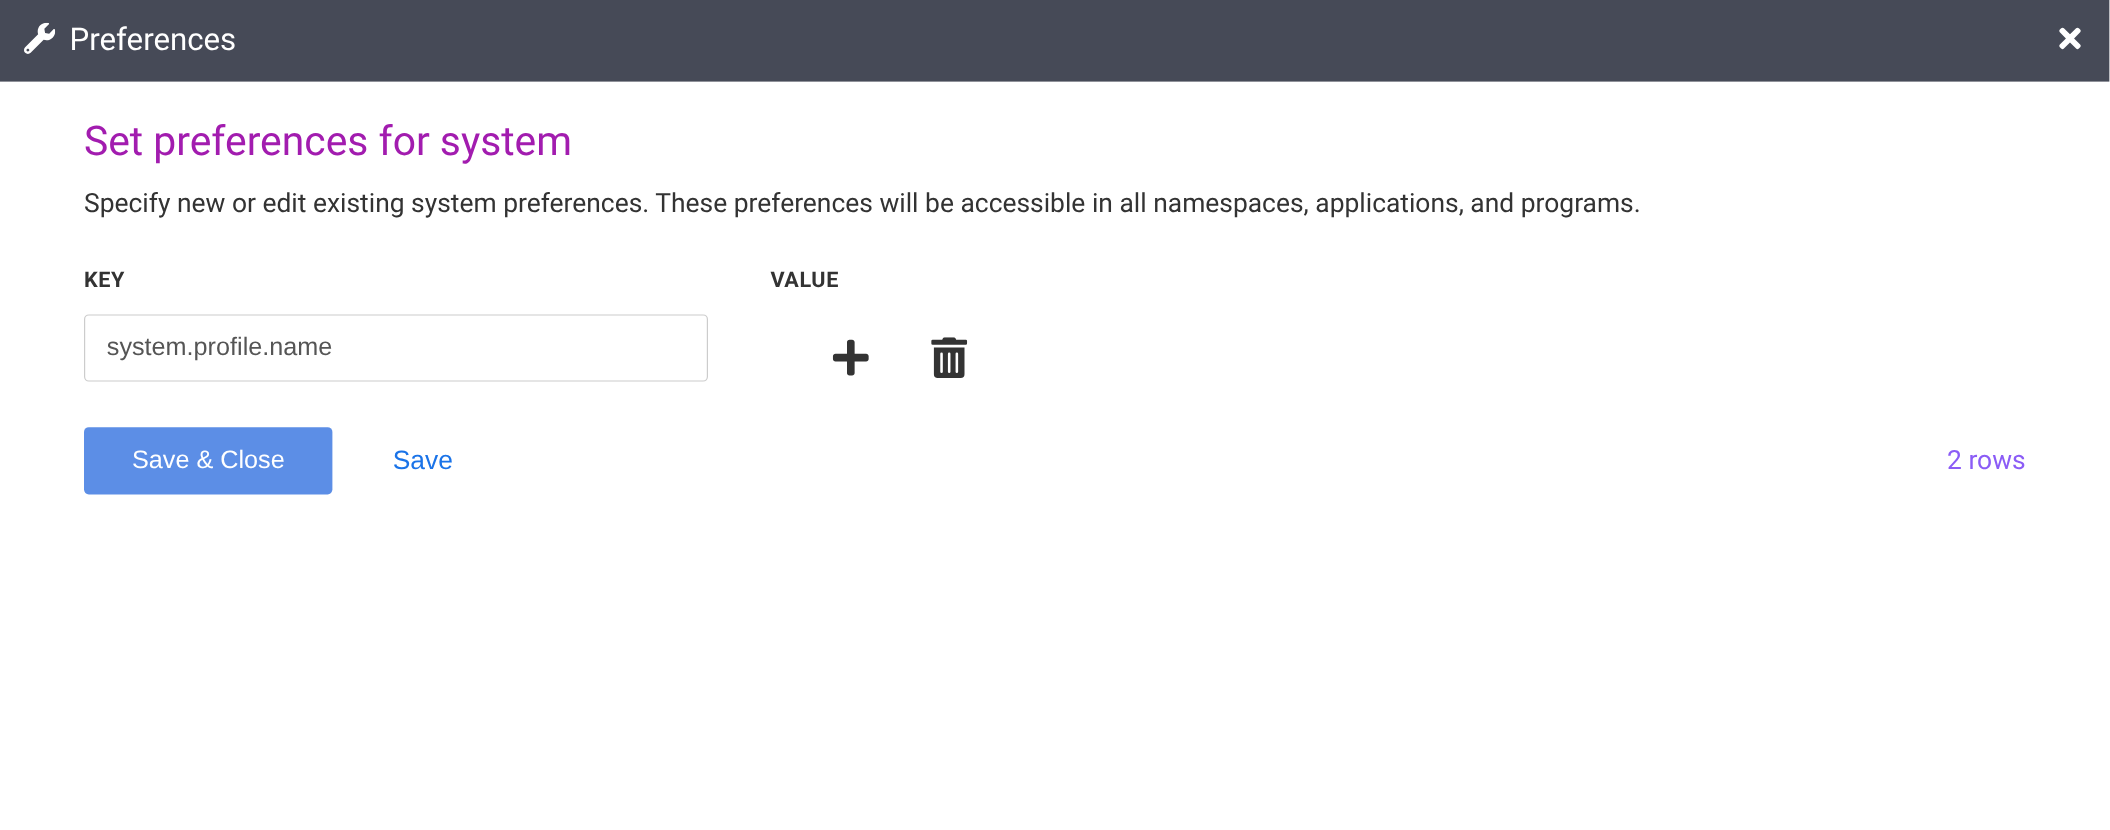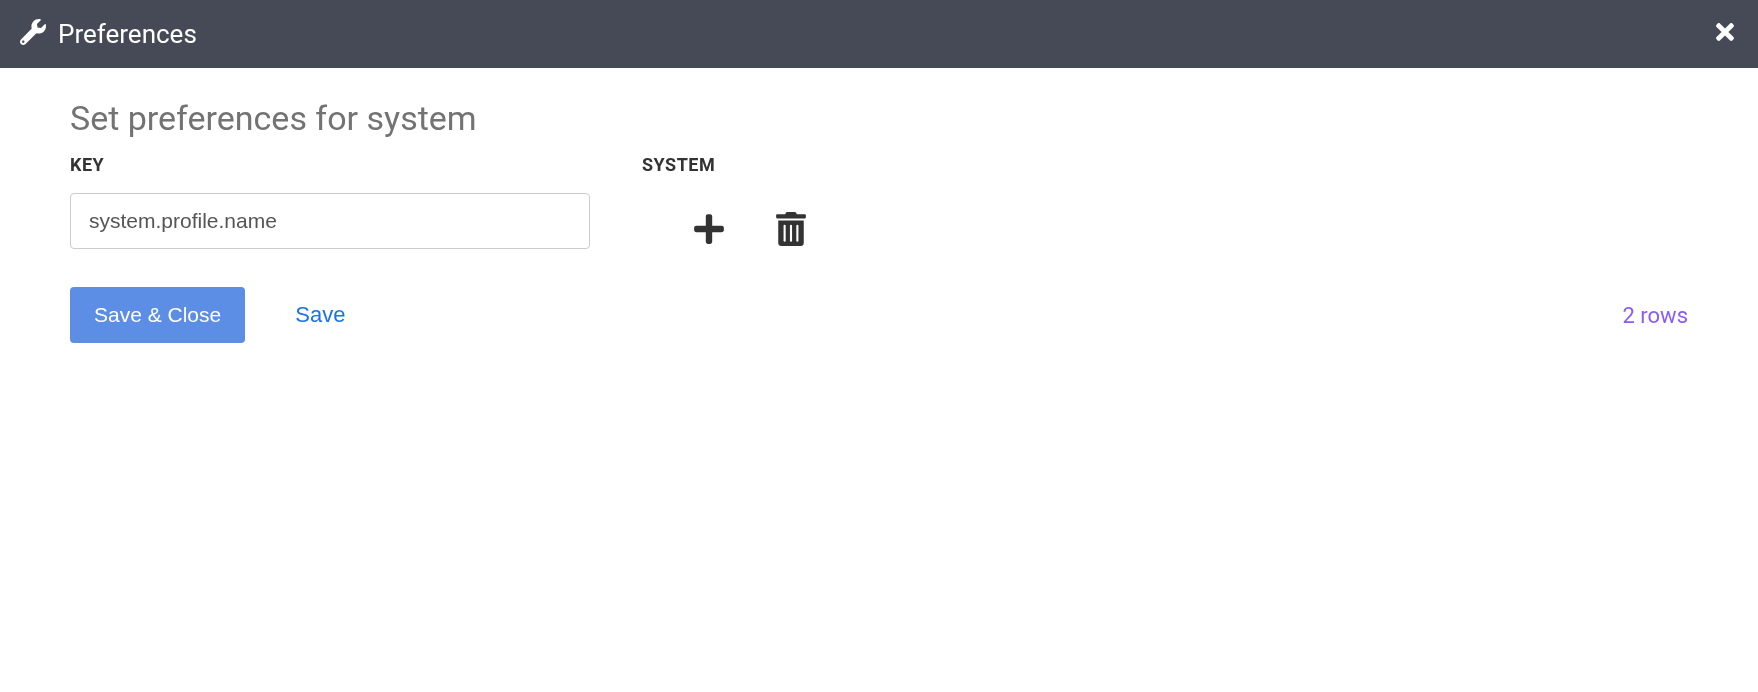--- a/index.html
+++ b/index.html
@@ -34,21 +34,21 @@
   }
   .close-icon {
     cursor: pointer;
   }
   .content {
     padding: 30px 70px;
   }
   .page-title {
     font-size: 34px;
     font-weight: 400;
-    color: #737373;
+    color: #a21caf;
     margin-bottom: 16px;
   }
   .description {
     font-size: 22px;
     color: #333;
     line-height: 1.5;
     margin-bottom: 36px;
   }
   .columns-header {
     display: flex;
@@ -108,21 +108,21 @@
   .footer-left {
     display: flex;
     align-items: center;
     gap: 50px;
   }
   .btn-primary {
     background: #5c8ee6;
     color: #fff;
     border: none;
     border-radius: 4px;
-    padding: 16px 24px;
+    padding: 16px 40px;
     font-size: 21px;
     cursor: pointer;
   }
   .btn-link {
     background: none;
     border: none;
     color: #1a73e8;
     font-size: 22px;
     cursor: pointer;
   }
@@ -145,24 +145,25 @@
   </div>
   <span class="close-icon">
     <svg viewBox="0 0 352 512">
         <path d="M242.72 256l100.07-100.07c12.28-12.28 12.28-32.19 0-44.48l-22.24-22.24c-12.28-12.28-32.19-12.28-44.48 0L176 189.28 75.93 89.21c-12.28-12.28-32.19-12.28-44.48 0L9.21 111.45c-12.28 12.28-12.28 32.19 0 44.48L109.28 256 9.21 356.07c-12.28 12.28-12.28 32.19 0 44.48l22.24 22.24c12.28 12.28 32.2 12.28 44.48 0L176 322.72l100.07 100.07c12.28 12.28 32.2 12.28 44.48 0l22.24-22.24c12.28-12.28 12.28-32.19 0-44.48L242.72 256z"></path>
       </svg>
   </span>
 </div>
 
 <div class="content">
   <h1 class="page-title">Set preferences for system</h1>
+  <p class="description">Specify new or edit existing system preferences. These preferences will be accessible in all namespaces, applications, and programs.</p>
 
   <div class="columns-header">
     <div class="col-key-header">KEY</div>
-    <div class="col-value-header">SYSTEM</div>
+    <div class="col-value-header">VALUE</div>
   </div>
 
   <div class="row">
     <input class="input" type="text" value="system.profile.name" style="">
     <div class="row-actions">
       <button class="icon-btn">
         <span>
           <svg viewBox="0 0 448 512">
               <path d="M416 208H272V64c0-17.67-14.33-32-32-32h-32c-17.67 0-32 14.33-32 32v144H32c-17.67 0-32 14.33-32 32v32c0 17.67 14.33 32 32 32h144v144c0 17.67 14.33 32 32 32h32c17.67 0 32-14.33 32-32V304h144c17.67 0 32-14.33 32-32v-32c0-17.67-14.33-32-32-32z"></path>
             </svg>

